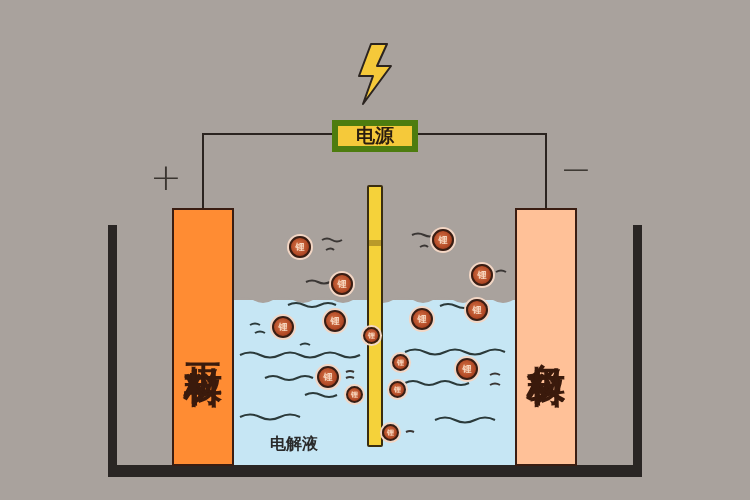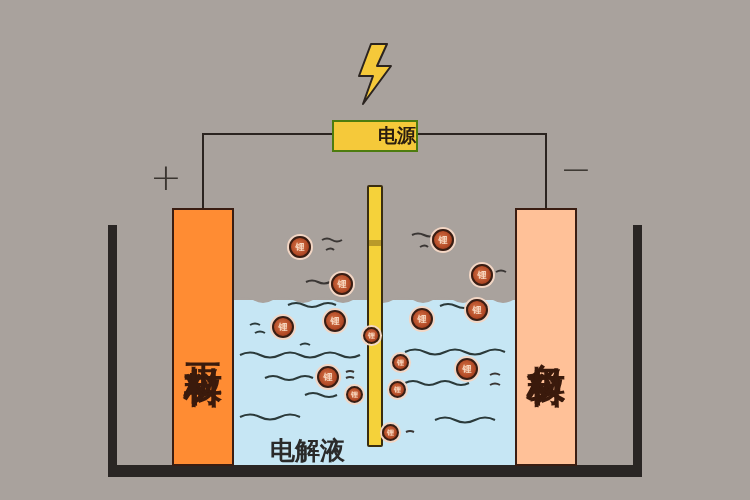--- a/index.html
+++ b/index.html
@@ -22,36 +22,36 @@
       line-height: 1;
     }
     .electrolyte {
       position: absolute; background: #c6e6f4;
     }
     .separator {
       position: absolute; background: #f5d23a; border: 2px solid #3a2e10; box-sizing: border-box;
       border-radius: 2px;
     }
     .power-box {
-      position: absolute; background: #f5c93a; border: 2px solid #4d7c0f; box-sizing: border-box;
-      display: flex; align-items: center; justify-content: flex-end;
+      position: absolute; background: #f5c93a; border: 6px solid #4d7c0f; box-sizing: border-box;
+      display: flex; align-items: center; justify-content: center;
       font-size: 19px; font-weight: bold; color: #2a1d10;
     }
     .sign { position: absolute; font-size: 38px; color: #3a3530; line-height: 1; font-weight: 300; }
     .ion {
       position: absolute; width: 22px; height: 22px; border-radius: 50%;
       background: radial-gradient(circle at 45% 45%, #d9774a 0%, #b24a26 60%, #7a2a14 100%);
       border: 2px solid #3a1d12; box-sizing: border-box;
       box-shadow: 0 0 0 2px #f3d6c4;
       display: flex; align-items: center; justify-content: center;
       font-size: 9px; color: #f7d7c0; font-weight: bold;
     }
     .ion.small { width: 17px; height: 17px; font-size: 7px; }
     .electrolyte-label {
-      position: absolute; font-size: 25px; font-weight: bold; color: #2a2a2a;
+      position: absolute; font-size: 16px; font-weight: bold; color: #2a2a2a;
     }
     svg.waves { position: absolute; left: 0; top: 0; }
   </style>
 </head>
 <body>
 
 <svg class="abs" style="left:355px;top:42px" width="40" height="66" viewBox="0 0 40 66">
   <polygon points="16,2 4,34 18,34 8,62 36,24 22,24 32,2" fill="#f5c93a" stroke="#2b2420" stroke-width="2" stroke-linejoin="round"></polygon>
 </svg>
 

